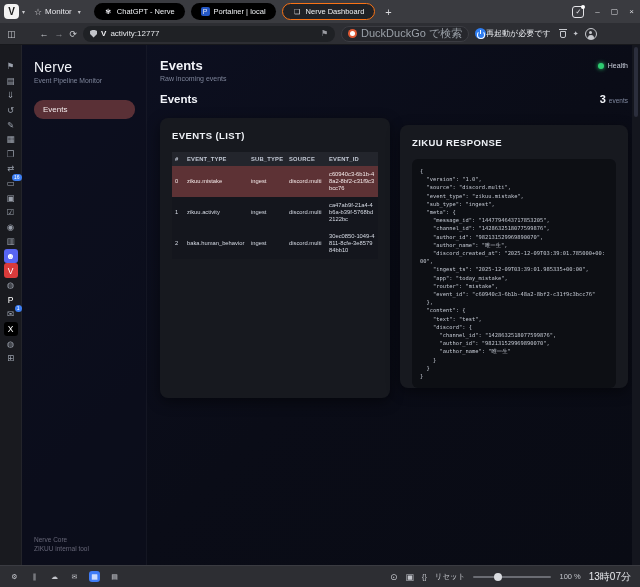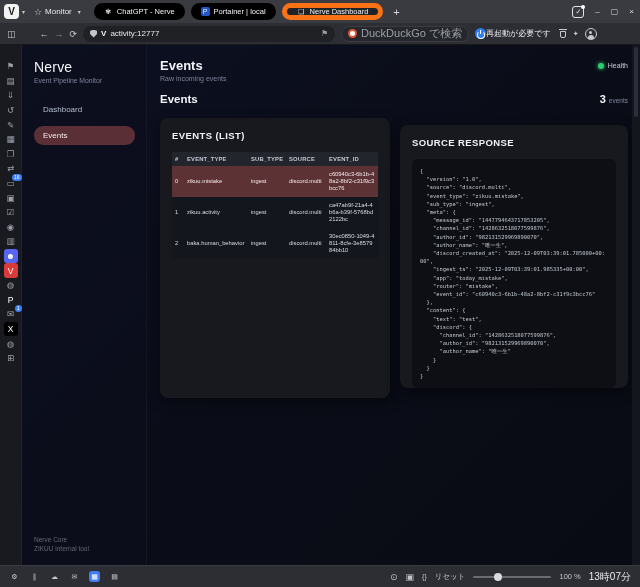--- a/index.html
+++ b/index.html
@@ -8,21 +8,21 @@
   .window { position:relative; width:640px; height:587px; overflow:hidden; background:#0a0d18; }
 
   
   .titlebar { position:absolute; top:0; left:0; right:0; height:23px; background:#3a3b40; display:flex; align-items:center; padding:0 6px 0 4px; }
   .vivaldi-btn { width:15px; height:15px; background:#f3f3f3; border-radius:4px; color:#1b1b1b; font-weight:bold; font-size:10px; display:flex; align-items:center; justify-content:center; }
   .caret { color:#c9c9cd; font-size:6px; margin:0 3px; }
   .workspace { display:flex; align-items:center; margin-left:6px; color:#e8e8ec; font-size:8px; gap:3px; }
   .star-glyph { font-size:9px; color:#d6d6da; }
   .tabs { display:flex; align-items:center; gap:6px; margin-left:10px; }
   .tab { height:17px; border-radius:9px; background:#000000; color:#eef0f3; font-size:7.5px; display:flex; align-items:center; gap:4px; padding:0 10px; white-space:nowrap; }
-  .tab.active { background:#202226; border:5px solid #f97316; }
+  .tab.active { background:#202226; border:1px solid #f97316; }
   .tab-favicon { width:9px; height:9px; border-radius:2px; display:flex; align-items:center; justify-content:center; font-size:7px; color:#e8e8ec; }
   .new-tab { color:#d9d9dd; font-size:11px; margin-left:10px; }
   .titlebar-right { margin-left:auto; display:flex; align-items:center; gap:11px; }
   .sync-check { position:relative; width:12px; height:12px; border:1.5px solid #e3e3e7; border-radius:3px; color:#e3e3e7; font-size:7px; display:flex; align-items:center; justify-content:center; }
   .sync-check .dot { position:absolute; top:-2px; right:-2px; width:4px; height:4px; background:#fff; border-radius:50%; }
   .winctl { color:#d9d9dd; font-size:8px; }
 
   
   .addressbar { position:absolute; top:23px; left:0; right:0; height:22px; background:#2d2e33; display:flex; align-items:center; gap:6px; padding:0 7px; border-bottom:1px solid #17181c; }
   .abar-ic { color:#c6c8cd; font-size:9px; }
@@ -277,21 +277,20 @@
 
       </div>
     </div>
 
   <div class="page">
     <aside class="app-sidebar">
       <div class="app-title">Nerve</div>
       <div class="app-subtitle">Event Pipeline Monitor</div>
       <nav class="nav">
 
-          <div class="nav-item">Dashboard</div>
 
           <div class="nav-item active">Events</div>
         </nav>
       <div class="sidebar-footer">
         <div>Nerve Core</div>
         <div>ZIKUU internal tool</div>
       </div>
     </aside>
 
     <main class="app-main">
@@ -351,21 +350,21 @@
                   <td>baka.human_behavior</td>
                   <td>ingest</td>
                   <td>discord.multi</td>
                   <td class="idcell">30ec0850-1049-4811-8cfe-3e857984bb10</td>
                 </tr>
               </tbody>
           </table>
         </section>
 
         <section class="card card-resp">
-          <div class="card-title">SOURCE RESPONSE</div>
+          <div class="card-title">ZIKUU RESPONSE</div>
           <pre class="json">{
   "version": "1.0",
   "source": "discord.multi",
   "event_type": "zikuu.mistake",
   "sub_type": "ingest",
   "meta": {
     "message_id": "1447794643717853205",
     "channel_id": "1428632518077599876",
     "author_id": "982131529969890070",
     "author_name": "唯一生",

